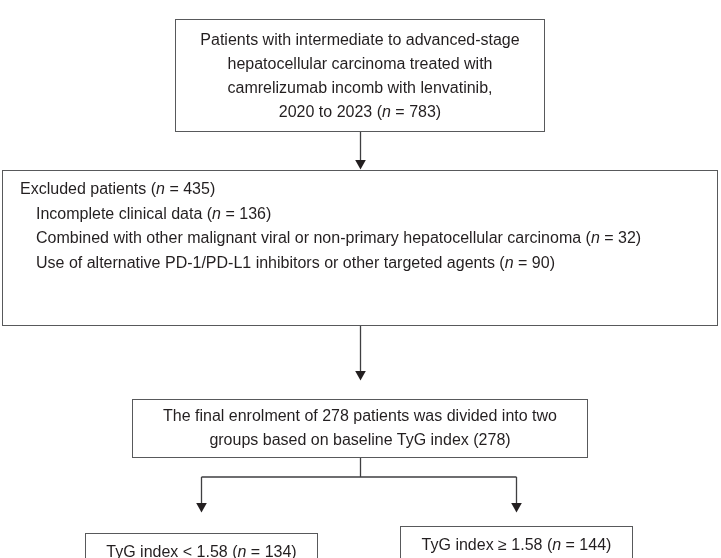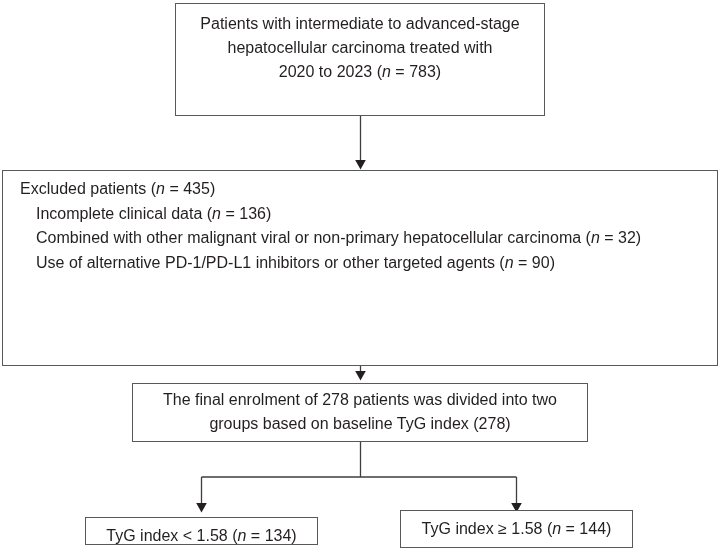--- a/index.html
+++ b/index.html
@@ -12,25 +12,25 @@
     color: var(--text, #231f20);
     overflow: hidden;
   }
   .box {
     position: absolute;
     box-sizing: border-box;
     border: 1px solid var(--box-border, #58595b);
     background: #ffffff;
     font-size: 16px;
   }
-  .centered { text-align: center; }
+  .centered { text-align: center; margin-top: 16px; }
   .line { white-space: nowrap; }
   .n { font-style: italic; }
   #top-box      { left: 175px; top: 3px;   width: 370px; height: 113px; padding-top: 8px; line-height: 24px; }
-  #excluded-box { left: 2px;   top: 170px; width: 716px; height: 196px; padding: 6px 0 0 17px; line-height: 24.5px; }
+  #excluded-box { left: 2px;   top: 170px; width: 716px; height: 156px; padding: 6px 0 0 17px; line-height: 24.5px; }
   #excluded-box .item { padding-left: 16px; }
   #enrolment-box{ left: 132px; top: 383px; width: 456px; height: 59px;  padding-top: 4px; line-height: 24px; }
   #low-box      { left: 85px;  top: 517px; width: 233px; height: 28px;  line-height: 36px; }
   #high-box     { left: 400px; top: 510px; width: 233px; height: 38px;  line-height: 36px; }
   svg.connectors { position: absolute; left: 0; top: 0; width: 721px; height: 558px; }
   .connectors line, .connectors path { stroke: var(--connector, #3f3f41); stroke-width: 1.3; fill: none; }
   .connectors polygon { fill: var(--text, #231f20); stroke: none; }
 </style>
 </head>
 <body>
@@ -46,20 +46,21 @@
     <polygon points="355.2,371 365.8,371 360.5,380.5"></polygon>
 
     <path d="M360.5,442 V477 M201.5,477 H516.5 M201.5,477 V505 M516.5,477 V505"></path>
     <polygon points="196.2,503 206.8,503 201.5,512.5"></polygon>
     <polygon points="511.2,503 521.8,503 516.5,512.5"></polygon>
   </svg>
 
   <div class="box centered" id="top-box">
     <div class="line"><span>Patients with intermediate to advanced-stage</span><span class="n"></span><span></span></div>
     <div class="line"><span>hepatocellular carcinoma treated with</span><span class="n"></span><span></span></div>
+    <div class="line"><span>camrelizumab incomb with lenvatinib,</span><span class="n"></span><span></span></div>
     <div class="line"><span>2020 to 2023 (</span><span class="n">n</span><span> = 783)</span></div>
   </div>
 
   <div class="box" id="excluded-box">
     <div class="line"><span>Excluded patients (</span><span class="n">n</span><span> = 435)</span></div>
     <div class="line item"><span>Incomplete clinical data (</span><span class="n">n</span><span> = 136)</span></div>
     <div class="line item"><span>Combined with other malignant viral or non-primary hepatocellular carcinoma (</span><span class="n">n</span><span> = 32)</span></div>
     <div class="line item"><span>Use of alternative PD-1/PD-L1 inhibitors or other targeted agents (</span><span class="n">n</span><span> = 90)</span></div>
   </div>
 

